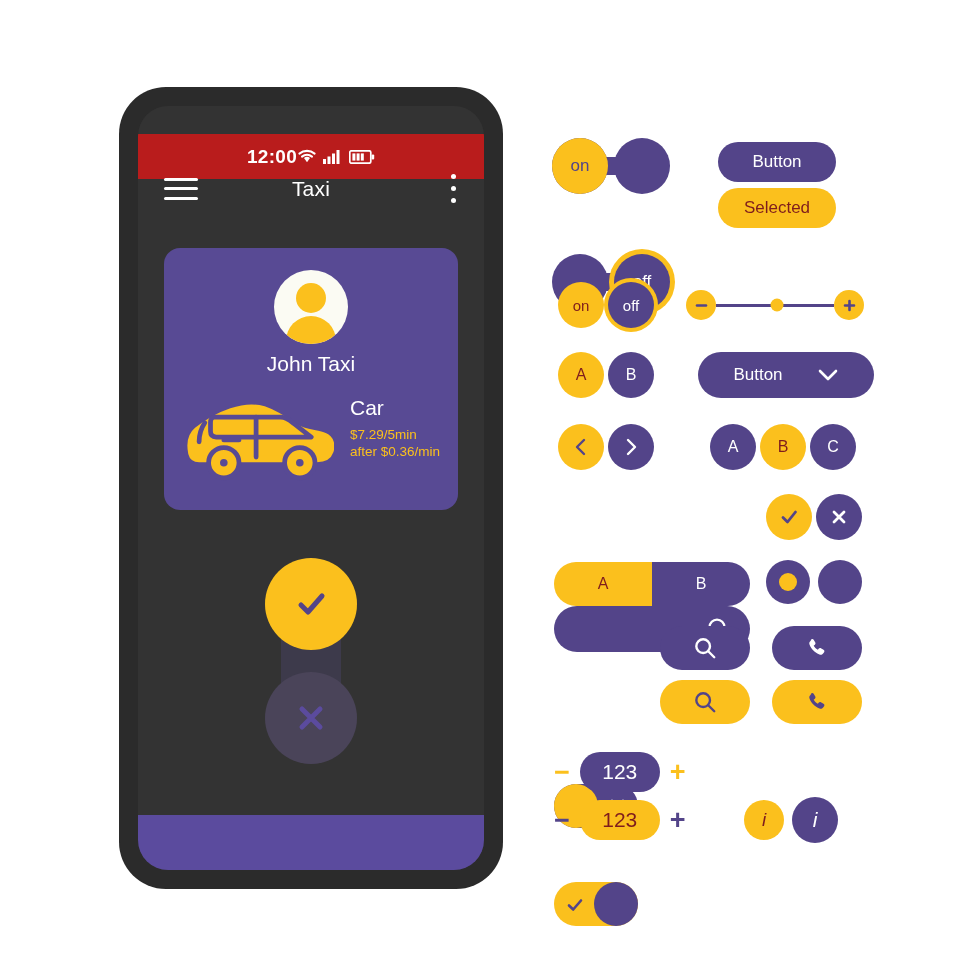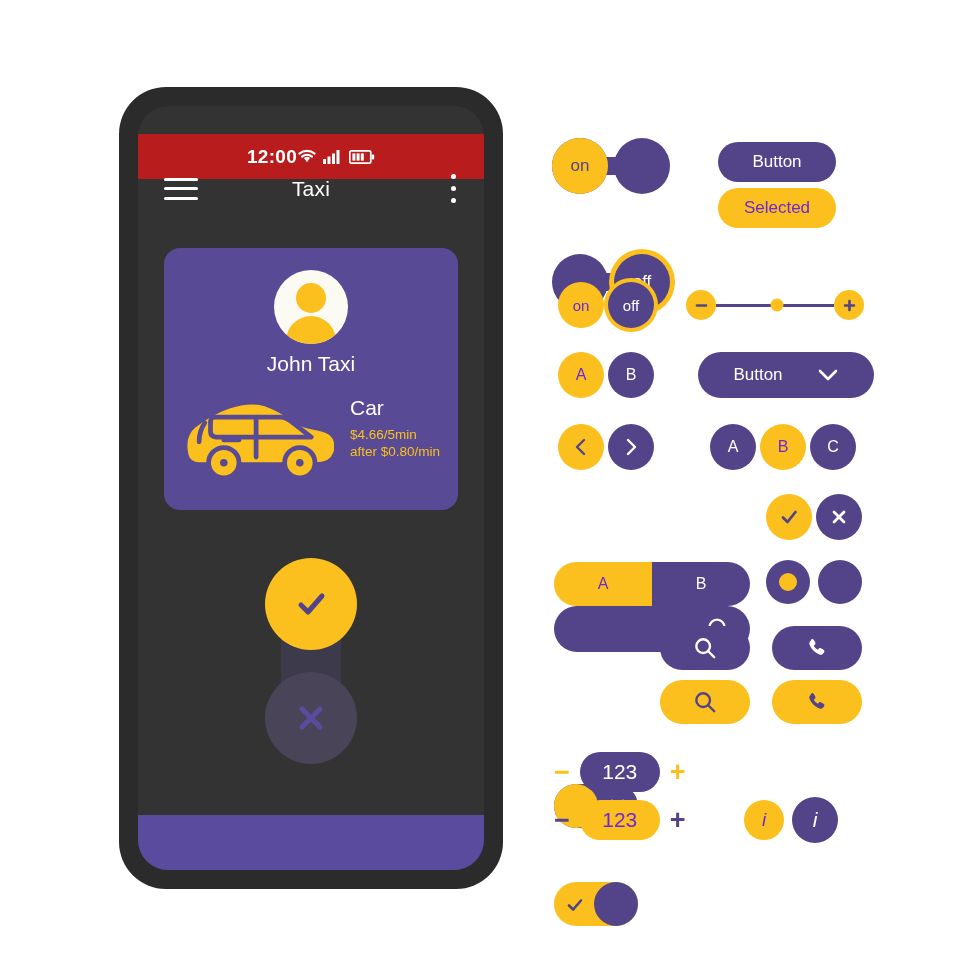--- a/index.html
+++ b/index.html
@@ -76,21 +76,21 @@
     width:92px;height:92px;border-radius:50%;background:#4a4459;
     display:flex;align-items:center;justify-content:center;cursor:pointer;
   }
   .bottombar{position:absolute;left:0;bottom:0;width:100%;height:55px;background:#5b4b9e;}
 
   
   .kit{position:absolute;left:540px;top:120px;width:400px;height:740px;}
   .kit-abs{position:absolute;}
   .pill{border-radius:999px;display:flex;align-items:center;justify-content:center;cursor:pointer;}
   .purple{background:#534489;color:#ffffff;}
-  .yellow{background:#fbc01d;color:#6d28d9;}
+  .yellow{background:#fbc01d;color:#7f1d1d;}
   .circ{border-radius:50%;display:flex;align-items:center;justify-content:center;cursor:pointer;}
 
   
   .dumb{position:relative;width:118px;height:56px;}
   .dumb .bar{position:absolute;left:26px;top:50%;transform:translateY(-50%);width:66px;height:18px;background:#534489;}
   .dumb .lobe{position:absolute;top:50%;transform:translateY(-50%);width:56px;height:56px;border-radius:50%;background:#534489;}
   .dumb .lobe.l{left:0;} .dumb .lobe.r{right:0;}
   .dumb .knob{
     position:absolute;top:50%;transform:translateY(-50%);width:56px;height:56px;border-radius:50%;
     display:flex;align-items:center;justify-content:center;font-size:17px;cursor:pointer;
@@ -186,22 +186,22 @@
             </g>
             <circle cx="44" cy="72" r="16" fill="#fbc01d" stroke="#584a94" stroke-width="5"></circle>
             <circle cx="124" cy="72" r="16" fill="#fbc01d" stroke="#584a94" stroke-width="5"></circle>
             <circle cx="44" cy="72" r="4" fill="#584a94"></circle>
             <circle cx="124" cy="72" r="4" fill="#584a94"></circle>
           </svg>
         </div>
 
         <div class="fare">
           <div class="fare-title">Car</div>
-          <div class="fare-line">$4.66/5min</div>
-          <div class="fare-line">after $0.80/min</div>
+          <div class="fare-line">$7.29/5min</div>
+          <div class="fare-line">after $0.36/min</div>
         </div>
       </div>
 
       <div class="vtoggle">
         <div class="track"></div>
         <div class="knob-off">
           <svg width="40" height="40" viewBox="0 0 40 40">
             <path d="M11 11 L29 29 M29 11 L11 29" stroke="#5b4b9e" stroke-width="5" stroke-linecap="round"></path>
           </svg>
         </div>

